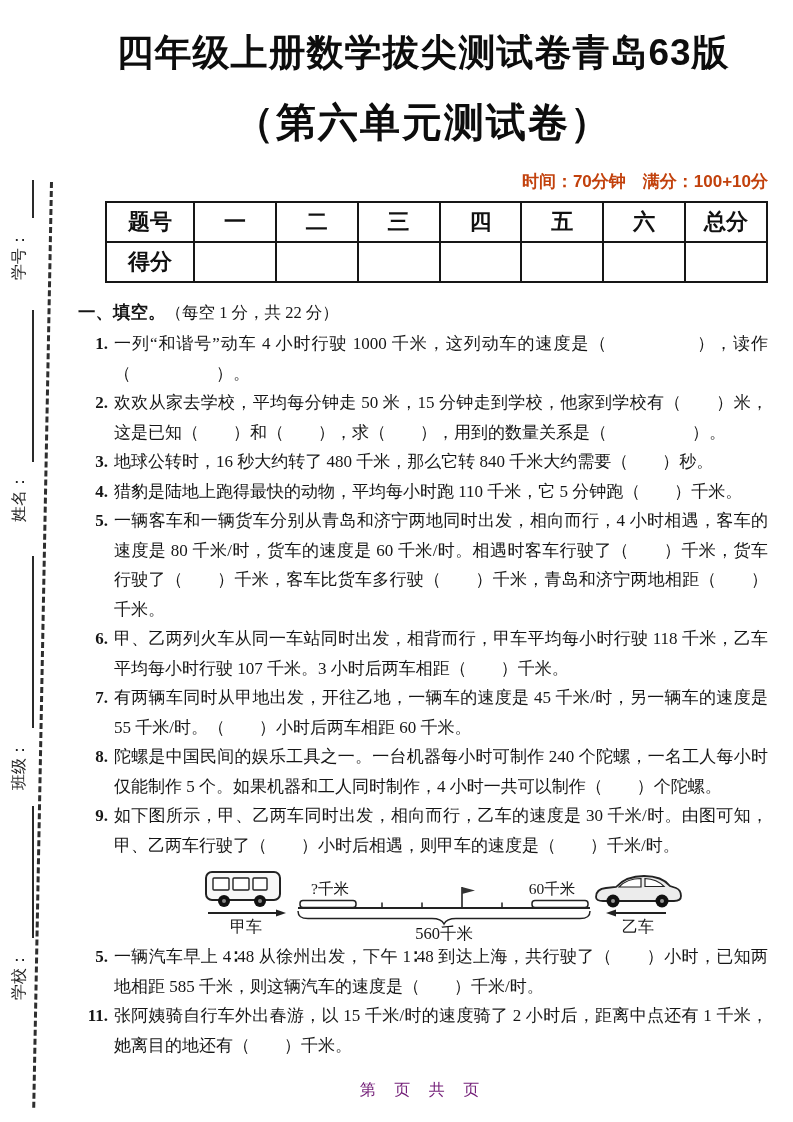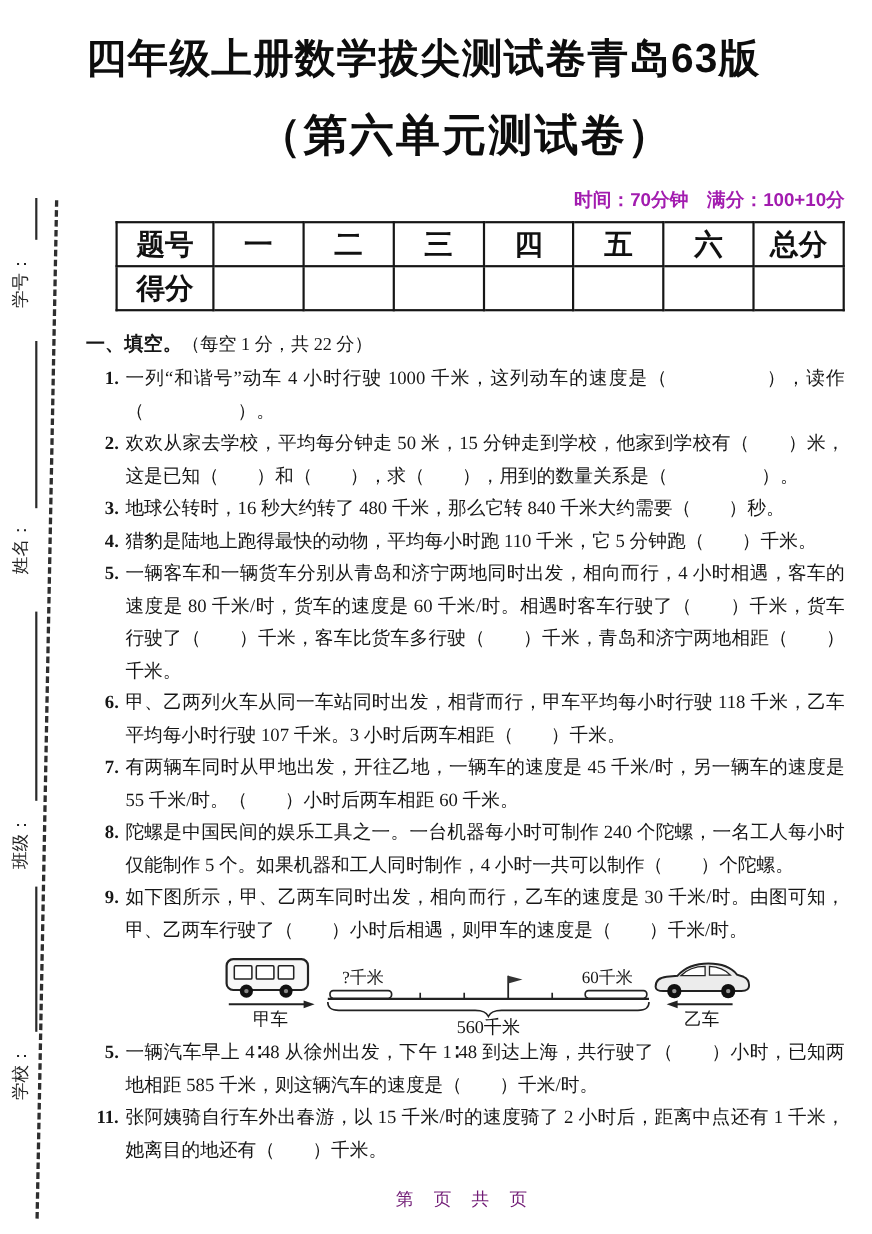--- a/index.html
+++ b/index.html
@@ -22,35 +22,35 @@
   .sf-line.l1{left:392px;width:172px;}
   .sf-line.l2{left:658px;width:152px;}
   .sf-line.l3{left:902px;width:38px;}
   .sf-label.f0{left:120px;}
   .sf-label.f1{left:330px;}
   .sf-label.f2{left:598px;}
   .sf-label.f3{left:840px;}
   
   .main{position:absolute;left:78px;top:0;width:690px;}
   .title{
-    margin:28px 0 0;font-family:"Liberation Sans",sans-serif;
+    margin:28px 0 0;text-align:center;font-family:"Liberation Sans",sans-serif;
     font-weight:800;font-size:37px;letter-spacing:1px;color:#0d0d0d;
   }
   .subtitle{
     margin:17px 0 0;text-align:center;font-family:"Liberation Sans",sans-serif;
     font-weight:800;font-size:40px;letter-spacing:2px;color:#0d0d0d;
   }
   .meta{
     margin:20px 0 8px;text-align:right;font-family:"Liberation Sans",sans-serif;
-    font-size:17px;font-weight:600;color:#a21caf;
+    font-size:17px;font-weight:600;color:#c2410c;
   }
   table.score-table{border-collapse:collapse;margin-left:27px;width:663px;table-layout:fixed;}
   table.score-table td{
     border:2px solid #161616;height:36px;text-align:center;vertical-align:middle;
-    font-family:"Liberation Sans",sans-serif;font-size:26px;font-weight:600;color:#111;
+    font-family:"Liberation Sans",sans-serif;font-size:22px;font-weight:600;color:#111;
   }
   table.score-table td.rowhead{width:84px;}
   .section-head{margin:15px 0 2px;font-size:17.5px;line-height:28px;}
   .section-title{font-weight:700;font-family:"Liberation Sans",sans-serif;}
   .section-note{font-size:16.5px;}
   .q{display:flex;line-height:29.5px;font-size:17px;}
   .qnum{flex:0 0 30px;text-align:right;font-weight:700;padding-right:6px;}
   .qtext{flex:1;text-align:justify;}
   .diagram{margin:4px 0 0 122px;line-height:0;}
   .footer{

